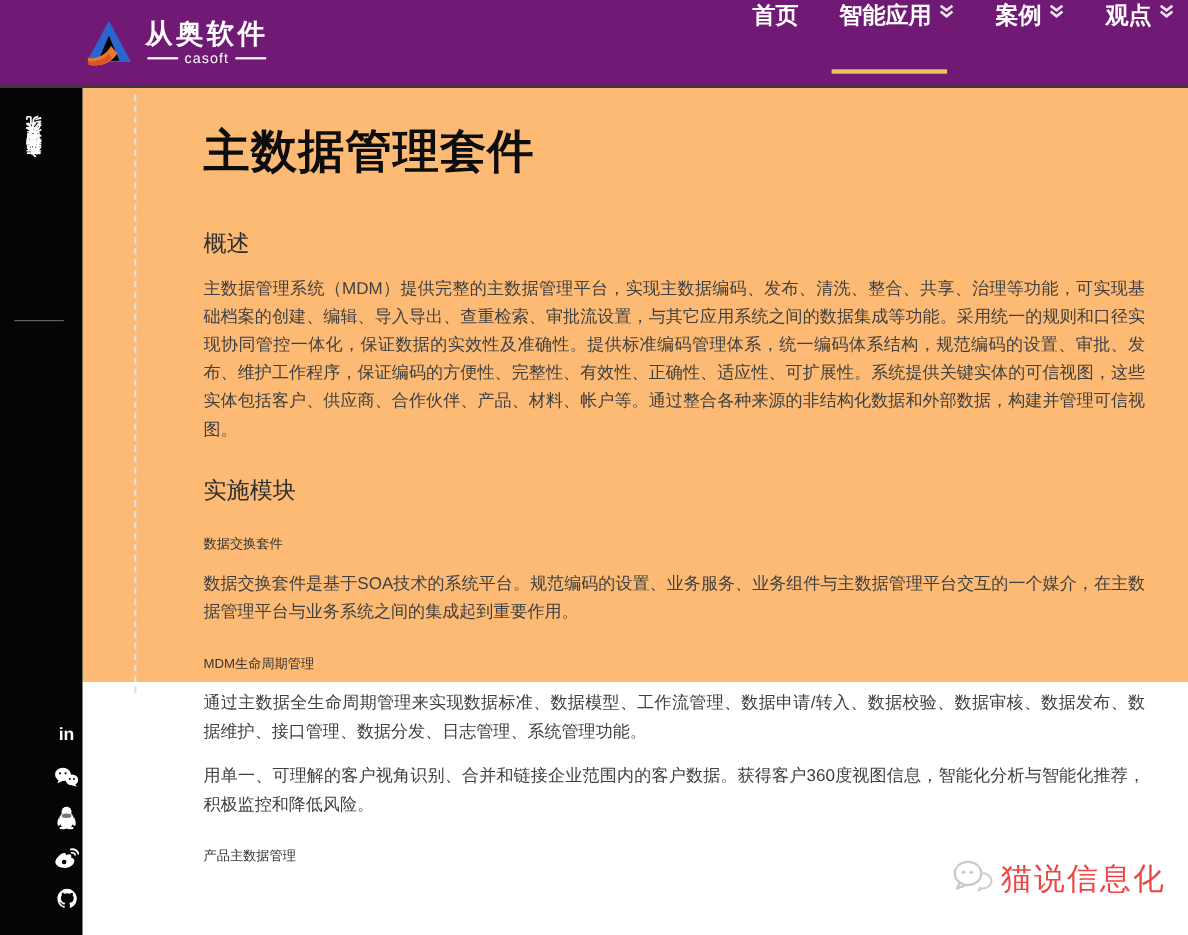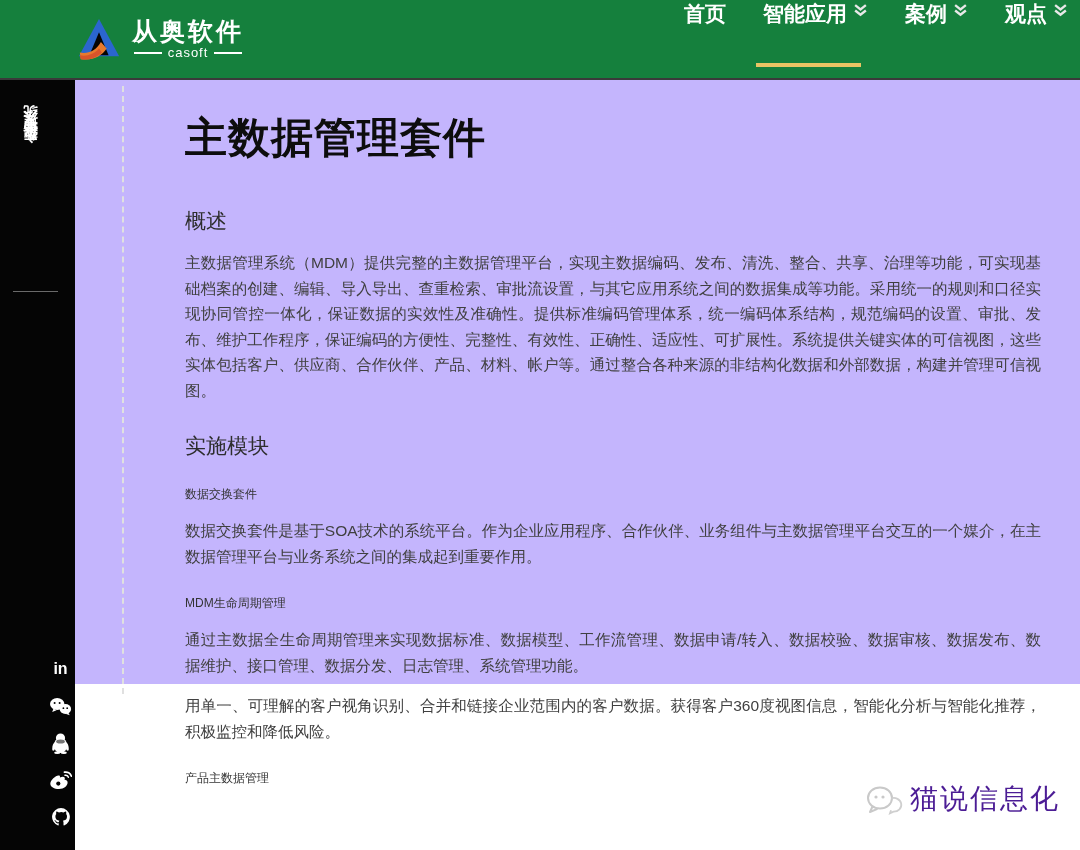--- a/index.html
+++ b/index.html
@@ -1,21 +1,21 @@
 <!DOCTYPE html>
 <html style="--accent: #eac464;"><head>
 <meta charset="utf-8">
 <style>
   * { margin:0; padding:0; box-sizing:border-box; }
   html,body { width:1080px; height:850px; overflow:hidden; background:#fff;
               font-family:"Liberation Sans","DejaVu Sans",sans-serif; }
 
   
   .header { position:absolute; top:0; left:0; width:1080px; height:80px;
-            background:#15803d; z-index:3; display:flex; align-items:center;
+            background:#701a75; z-index:3; display:flex; align-items:center;
             border-bottom:2px solid #3a3a3a; }
   .logo { display:flex; align-items:center; gap:10px; margin-left:76px; cursor:pointer; }
   .logo-mark { width:46px; height:46px; flex:0 0 auto; }
   .logo-text { color:#fff; display:flex; flex-direction:column; align-items:center; }
   .logo-name { font-size:25px; font-weight:bold; letter-spacing:3px; line-height:1.05; }
   .logo-sub  { font-size:13px; letter-spacing:1px; display:flex; align-items:center; gap:6px; margin-top:1px; }
   .logo-sub::before, .logo-sub::after { content:""; width:28px; height:2px; background:#fff; }
 
   .nav { position:absolute; right:12px; top:0; height:80px; display:flex;
          align-items:stretch; gap:37px; }
@@ -35,37 +35,37 @@
   .sidebar-divider { position:absolute; top:291px; left:13px; width:45px;
              height:1px; background:#6a6a6a; }
   .social { position:absolute; left:0; bottom:22px; width:75px;
             display:flex; flex-direction:column; align-items:center; gap:15px;padding-left:46px; }
   .social-btn { width:24px; height:22px; display:flex; align-items:center;
             justify-content:center; cursor:pointer; }
   .linkedin-glyph { color:#fff; font-weight:bold; font-size:16px; line-height:1;
             font-family:"Liberation Sans",sans-serif; }
 
   
-  .main { position:absolute; top:80px; left:75px; width:1005px; height:604px;
-          background:#c4b5fd; }
+  .main { position:absolute; top:80px; left:75px; width:1005px; height:540px;
+          background:#fdba74; }
   .dashed-line { position:absolute; top:6px; bottom:-10px; left:47px;
           border-left:2px dashed #e0e0e0; }
   .content { position:absolute; left:110px; top:0; width:856px; color:#3d3d3d; }
 
   .page-title { margin-top:30px; font-size:42px; font-weight:900; color:#0d0d0d;
                 letter-spacing:1px; }
   .h2 { margin-top:41px; font-size:21px; font-weight:500; color:#2e2e2e; }
   .h2.modules { margin-top:29px; }
   .h3 { margin-top:26px; font-size:12px; font-weight:500; color:#333; }
   .para { margin-top:15px; font-size:15.5px; line-height:25.5px;
           text-align:justify; color:#404040; }
 
   
   .watermark { position:absolute; left:866px; top:780px; z-index:4;
-               display:flex; align-items:flex-end; gap:6px; color:#4c1d95;
+               display:flex; align-items:flex-start; gap:6px; color:#ef4444;
                font-size:28px; letter-spacing:2px; pointer-events:none; }
 </style>
 </head>
 <body>
 
 <div class="header">
   <div class="logo">
     <svg class="logo-mark" viewBox="0 0 48 48">
       <polygon points="24,3 45,42 3,42" fill="#2b66cf"></polygon>
       <polygon points="24,17 34,41 14,41" fill="#050505"></polygon>
@@ -154,21 +154,21 @@
   <div class="dashed-line"></div>
   <div class="content">
     <h1 class="page-title">主数据管理套件</h1>
 
     <h2 class="h2">概述</h2>
     <p class="para">主数据管理系统（MDM）提供完整的主数据管理平台，实现主数据编码、发布、清洗、整合、共享、治理等功能，可实现基础档案的创建、编辑、导入导出、查重检索、审批流设置，与其它应用系统之间的数据集成等功能。采用统一的规则和口径实现协同管控一体化，保证数据的实效性及准确性。提供标准编码管理体系，统一编码体系结构，规范编码的设置、审批、发布、维护工作程序，保证编码的方便性、完整性、有效性、正确性、适应性、可扩展性。系统提供关键实体的可信视图，这些实体包括客户、供应商、合作伙伴、产品、材料、帐户等。通过整合各种来源的非结构化数据和外部数据，构建并管理可信视图。</p>
 
     <h2 class="h2 modules">实施模块</h2>
 
     <h3 class="h3">数据交换套件</h3>
-    <p class="para">数据交换套件是基于SOA技术的系统平台。作为企业应用程序、合作伙伴、业务组件与主数据管理平台交互的一个媒介，在主数据管理平台与业务系统之间的集成起到重要作用。</p>
+    <p class="para">数据交换套件是基于SOA技术的系统平台。规范编码的设置、业务服务、业务组件与主数据管理平台交互的一个媒介，在主数据管理平台与业务系统之间的集成起到重要作用。</p>
 
     <h3 class="h3">MDM生命周期管理</h3>
     <p class="para">通过主数据全生命周期管理来实现数据标准、数据模型、工作流管理、数据申请/转入、数据校验、数据审核、数据发布、数据维护、接口管理、数据分发、日志管理、系统管理功能。</p>
 
     <p class="para">用单一、可理解的客户视角识别、合并和链接企业范围内的客户数据。获得客户360度视图信息，智能化分析与智能化推荐，积极监控和降低风险。</p>
 
     <h3 class="h3">产品主数据管理</h3>
 
   </div>
 </div>

